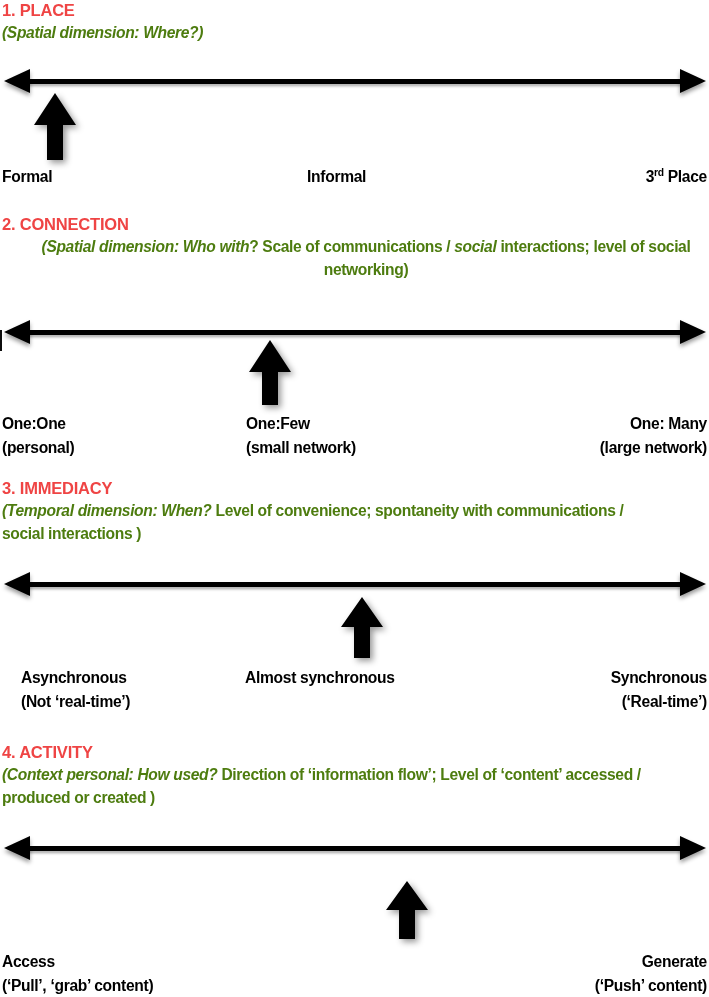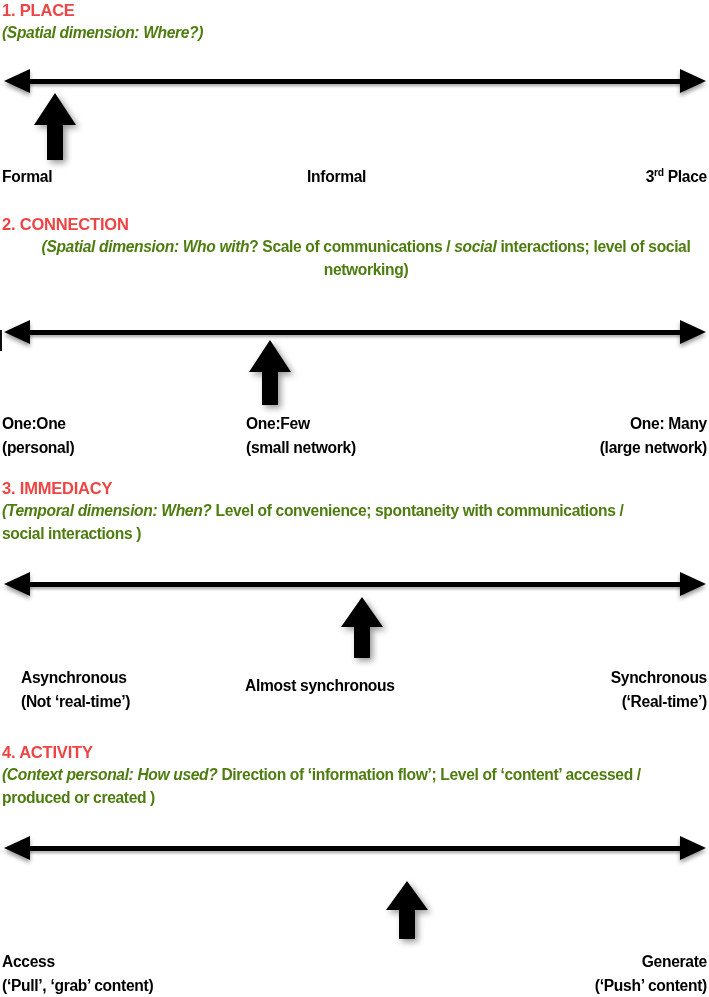--- a/index.html
+++ b/index.html
@@ -190,21 +190,21 @@
     <svg width="44" height="62" viewBox="0 0 44 62" aria-hidden="true">
       <polygon points="22,0 43,30 30,30 30,61 14,61 14,30 1,30" fill="#000"></polygon>
     </svg>
   </div>
 
   <div class="scale-label left" style="left:2px; top:188px;margin-left:19px;">
     <span>Asynchronous</span><br>
     <span>(Not ‘real-time’)</span>
   </div>
 
-  <div class="scale-label mid" style="left:245px; top:188px;margin-top:8px;">Almost synchronous</div>
+  <div class="scale-label mid" style="left:245px; top:188px;">Almost synchronous</div>
 
   <div class="scale-label right" style="right:2px; top:188px;">
     <span>Synchronous</span><br>
     <span>(‘Real-time’)</span>
   </div>
 </div>
 
 <div class="section" style="top:742px;">
 
   <div class="sec-title" style="position:absolute; left:2px; top:0px;">4. ACTIVITY</div>

